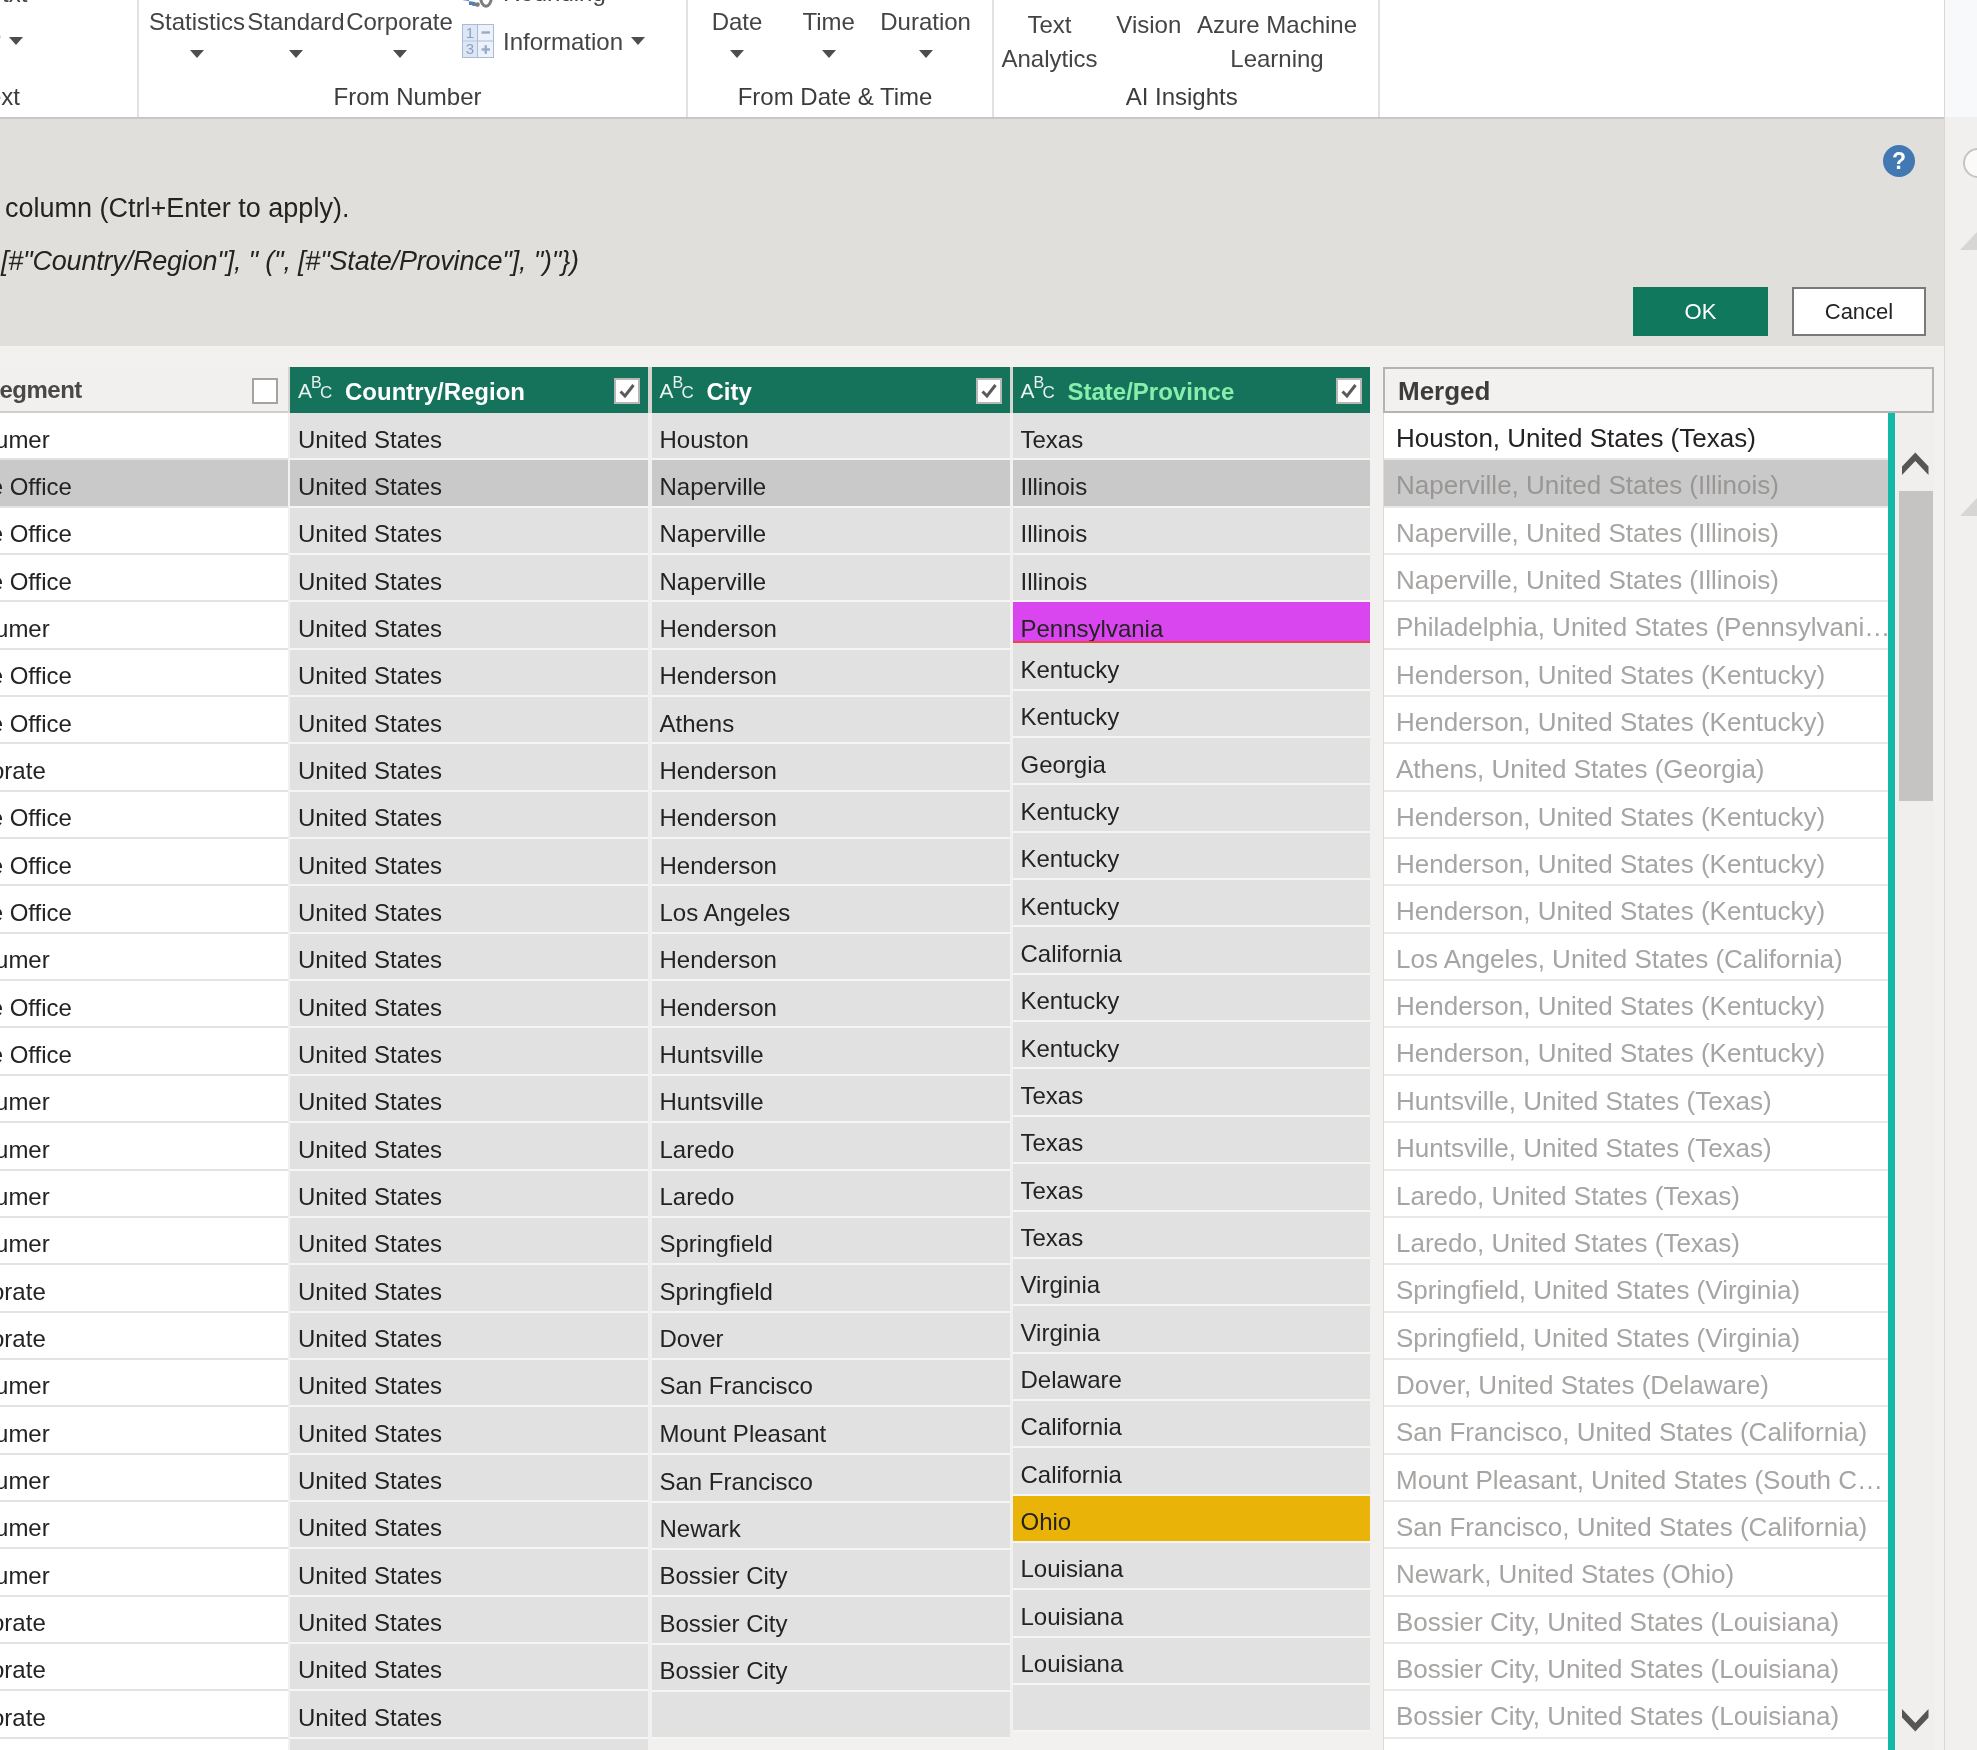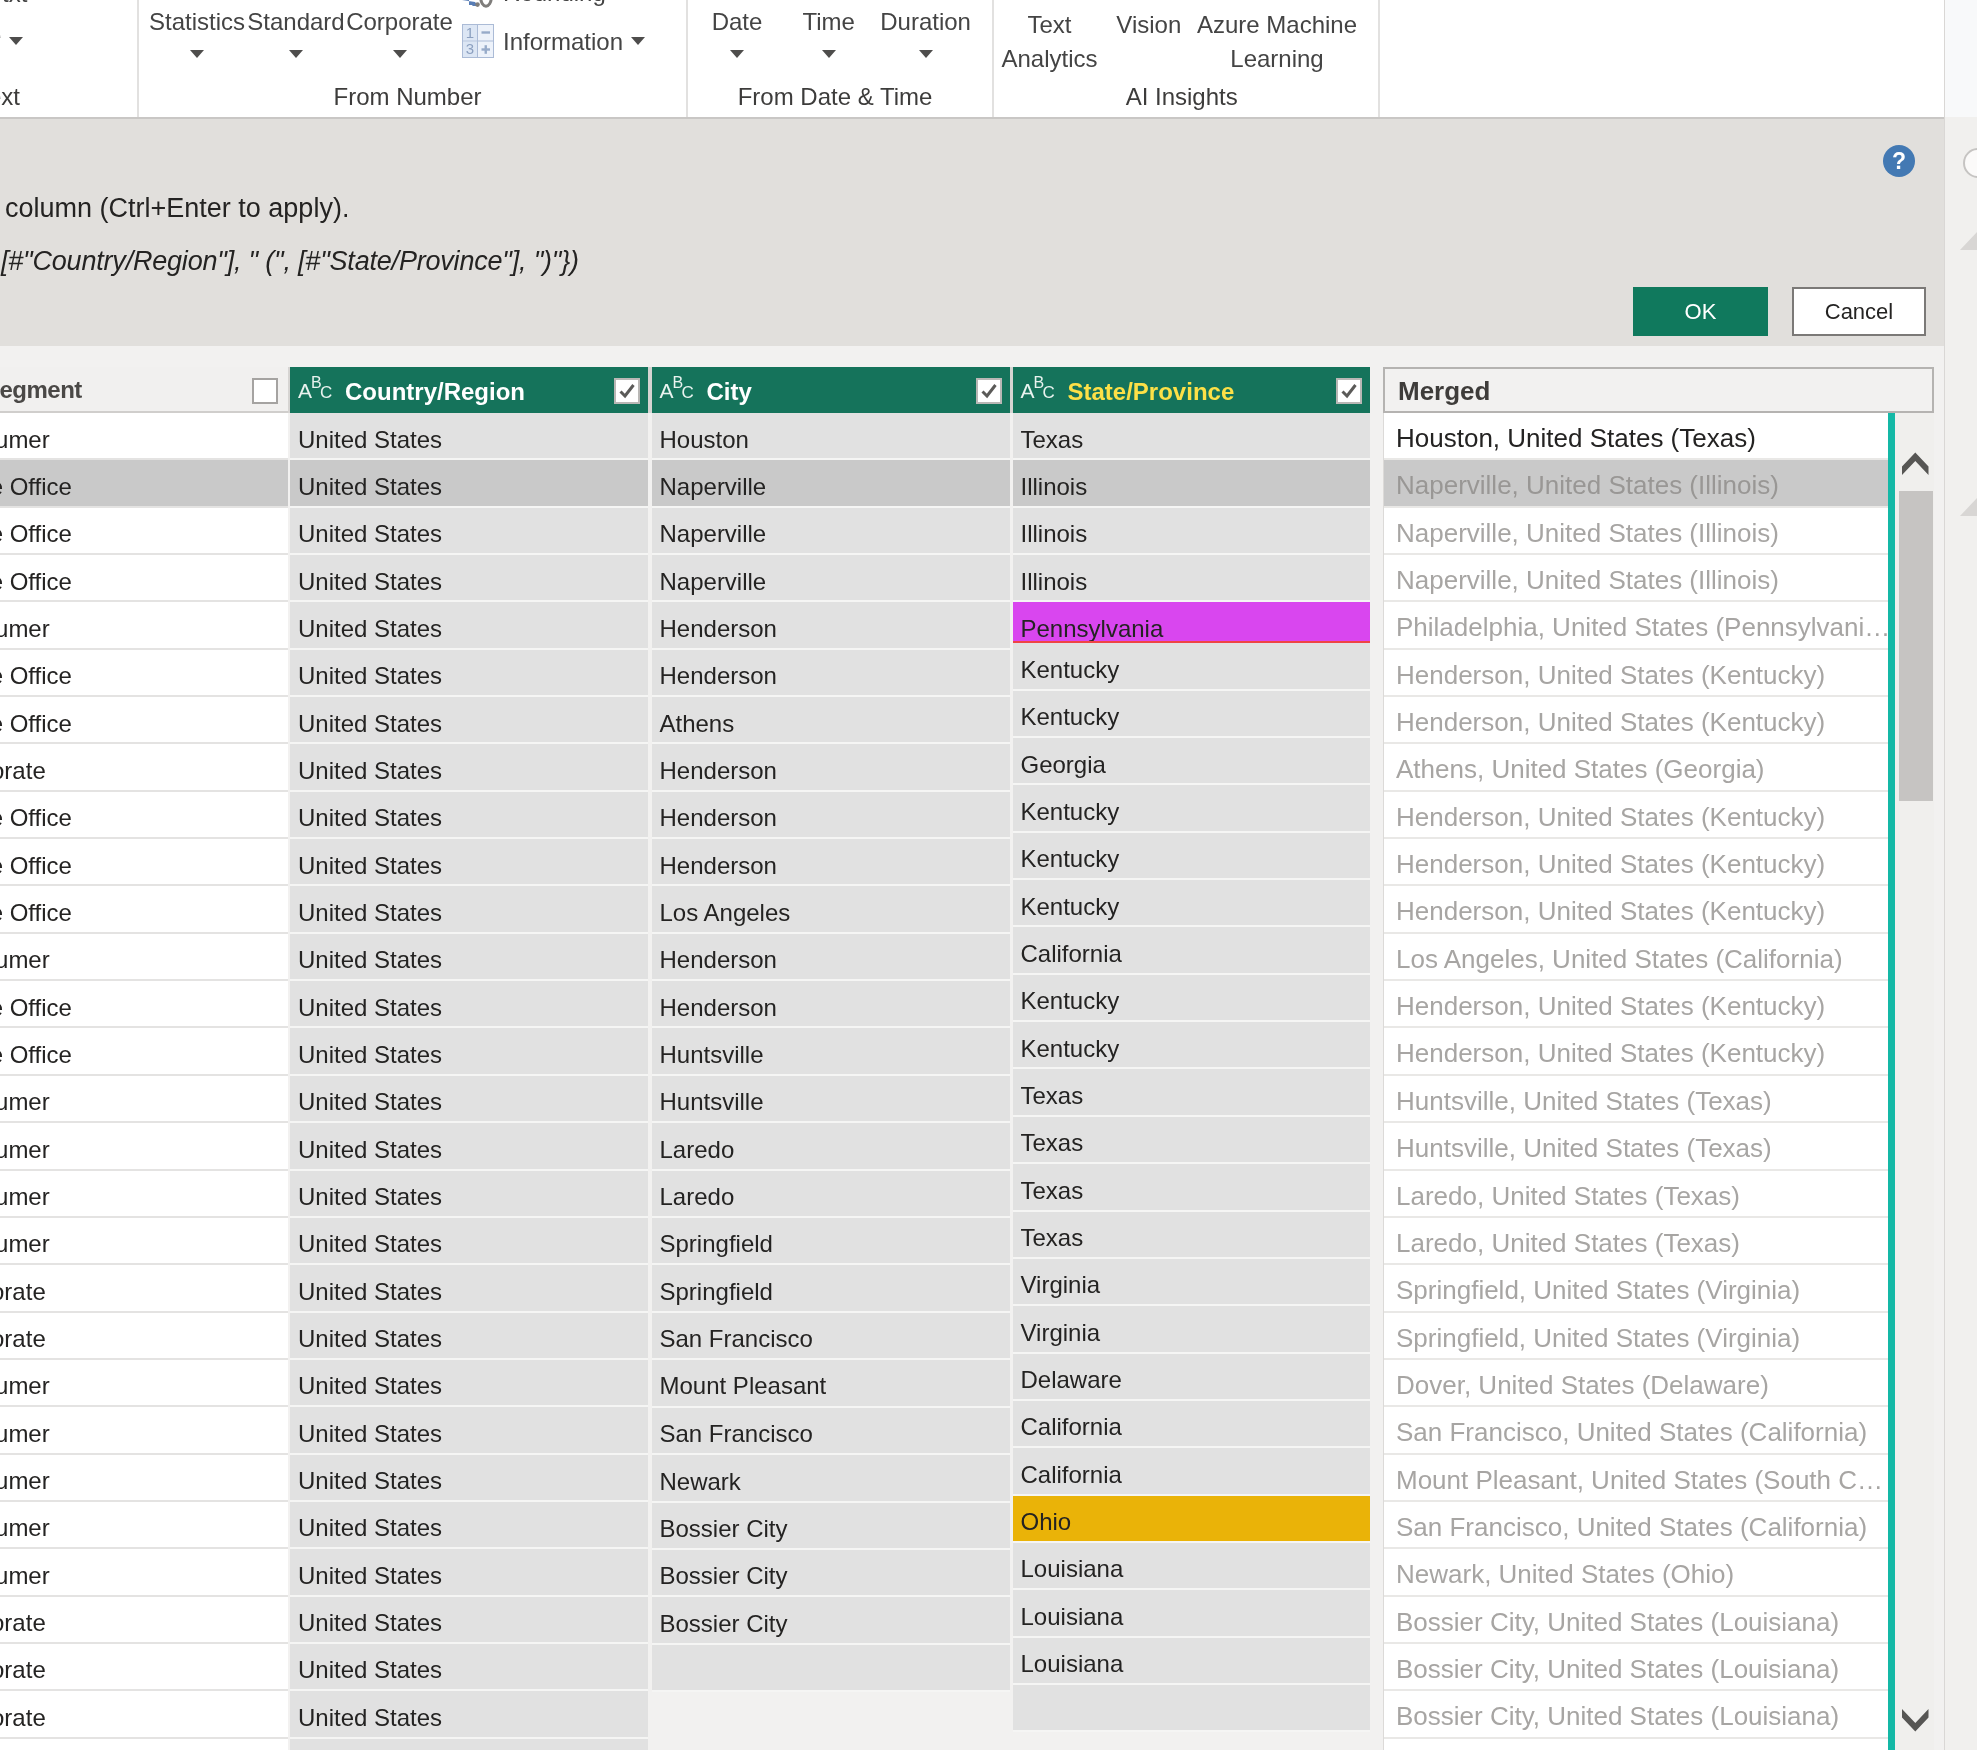--- a/index.html
+++ b/index.html
@@ -80,21 +80,21 @@
     <span style="position:absolute;left:30px;top:16px;font-size:17px;color:#E9F3EF">C</span>
     <span style="position:absolute;left:55px;top:10.5px;font-size:24px;font-weight:bold;color:#fff;">City</span>
     <div style="position:absolute;right:8px;top:11px;width:26px;height:26px;border:2px solid #B9B7B5;background:#fff"><svg width="22" height="22" viewBox="0 0 22 22">
         <path d="M4.5 11.5 L9 16 L17.5 5" stroke="#5B5A58" stroke-width="3" fill="none"></path>
       </svg></div>
   </div>
 <div style="position:absolute;left:1012.5px;top:367px;width:357.0px;height:46px;background:#15735B">
     <span style="position:absolute;left:8px;top:12px;font-size:21px;color:#E9F3EF">A</span>
     <span style="position:absolute;left:21px;top:7px;font-size:16px;color:#E9F3EF">B</span>
     <span style="position:absolute;left:30px;top:16px;font-size:17px;color:#E9F3EF">C</span>
-    <span style="position:absolute;left:55px;top:10.5px;font-size:24px;font-weight:bold;color:#fde047;">State/Province</span>
+    <span style="position:absolute;left:55px;top:10.5px;font-size:24px;font-weight:bold;color:#86efac;">State/Province</span>
     <div style="position:absolute;right:8px;top:11px;width:26px;height:26px;border:2px solid #B9B7B5;background:#fff"><svg width="22" height="22" viewBox="0 0 22 22">
         <path d="M4.5 11.5 L9 16 L17.5 5" stroke="#5B5A58" stroke-width="3" fill="none"></path>
       </svg></div>
   </div>
 <div style="position:absolute;left:0.0px;top:413px;width:287.5px;height:1337.0px;overflow:hidden;">
     <div style="height:47.35px;background:#FFFFFF;border-bottom:2px solid #E4E3E2;overflow:hidden;position:relative">
       <span style="position:absolute;left:-61px;top:12.5px;font-size:24px;color:#242322;white-space:nowrap">Consumer</span>
     </div>
     <div style="height:47.35px;background:#C9C9C9;border-bottom:2px solid #E4E3E2;overflow:hidden;position:relative">
       <span style="position:absolute;left:-61px;top:12.5px;font-size:24px;color:#242322;white-space:nowrap">Home Office</span>
@@ -316,20 +316,23 @@
       <span style="position:absolute;left:8px;top:12.5px;font-size:24px;color:#242322;white-space:nowrap">Laredo</span>
     </div>
     <div style="height:47.35px;background:#E1E1E1;border-bottom:2px solid #F5F5F4;overflow:hidden;position:relative">
       <span style="position:absolute;left:8px;top:12.5px;font-size:24px;color:#242322;white-space:nowrap">Laredo</span>
     </div>
     <div style="height:47.35px;background:#E1E1E1;border-bottom:2px solid #F5F5F4;overflow:hidden;position:relative">
       <span style="position:absolute;left:8px;top:12.5px;font-size:24px;color:#242322;white-space:nowrap">Springfield</span>
     </div>
     <div style="height:47.35px;background:#E1E1E1;border-bottom:2px solid #F5F5F4;overflow:hidden;position:relative">
       <span style="position:absolute;left:8px;top:12.5px;font-size:24px;color:#242322;white-space:nowrap">Springfield</span>
+    </div>
+    <div style="height:47.35px;background:#E1E1E1;border-bottom:2px solid #F5F5F4;overflow:hidden;position:relative">
+      <span style="position:absolute;left:8px;top:12.5px;font-size:24px;color:#242322;white-space:nowrap">Dover</span>
     </div>
     <div style="height:47.35px;background:#E1E1E1;border-bottom:2px solid #F5F5F4;overflow:hidden;position:relative">
       <span style="position:absolute;left:8px;top:12.5px;font-size:24px;color:#242322;white-space:nowrap">San Francisco</span>
     </div>
     <div style="height:48px;background:#E1E1E1;border-bottom:2px solid #F5F5F4;overflow:hidden;position:relative">
       <span style="position:absolute;left:8px;top:12.5px;font-size:24px;color:#242322;white-space:nowrap">Mount Pleasant</span>
     </div>
     <div style="height:47.35px;background:#E1E1E1;border-bottom:2px solid #F5F5F4;overflow:hidden;position:relative">
       <span style="position:absolute;left:8px;top:12.5px;font-size:24px;color:#242322;white-space:nowrap">San Francisco</span>
     </div>

